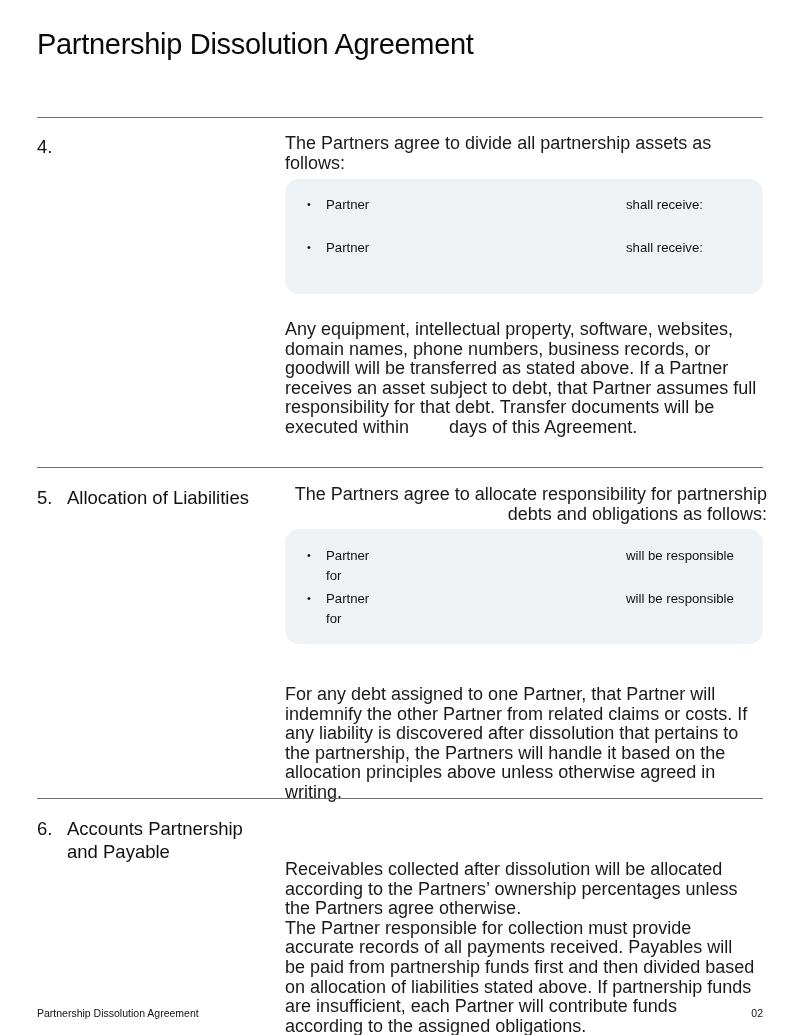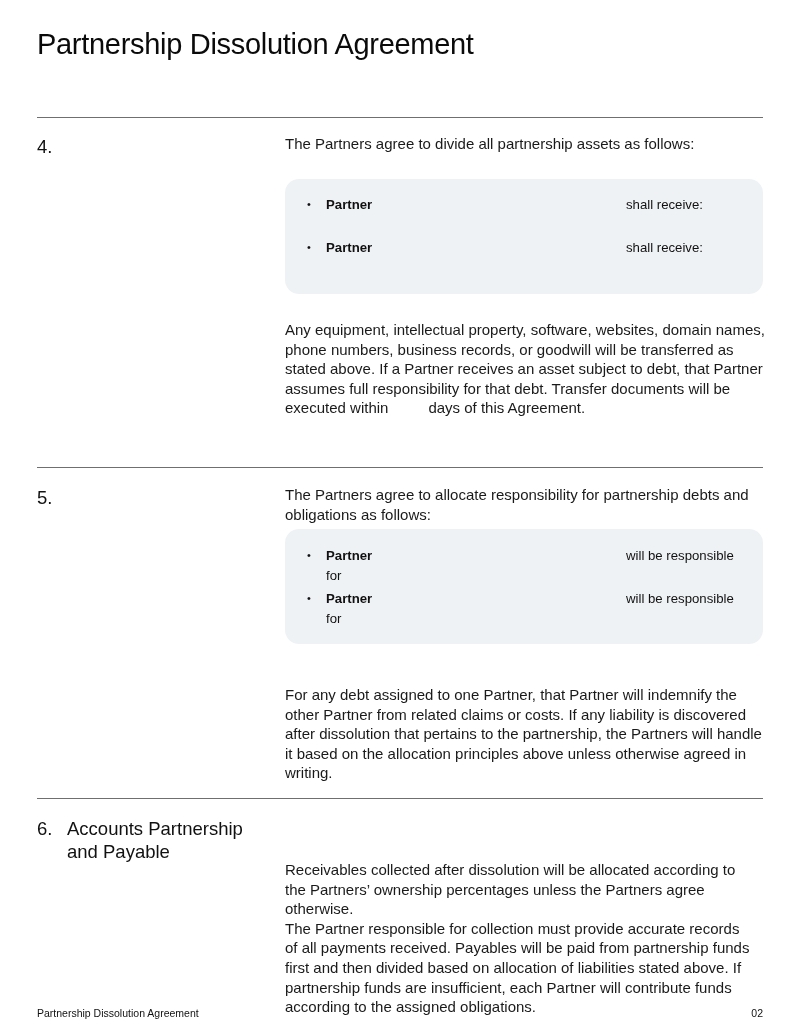--- a/index.html
+++ b/index.html
@@ -2,25 +2,25 @@
 <html><head>
 <meta charset="utf-8">
 <style>
   html, body { margin:0; padding:0; background:#ffffff; }
   body { width:800px; height:1035px; position:relative; font-family:"Liberation Sans", sans-serif; color:#111; overflow:hidden; }
   .title { position:absolute; left:37px; top:28px; margin:0; font-size:29px; font-weight:normal; letter-spacing:-0.3px; color:#0a0a0a; }
   .rule { position:absolute; left:37px; width:726px; height:1px; background:#6f6f6f; }
   .sec-head { position:absolute; left:37px; width:230px; font-size:18.5px; line-height:23px; color:#111; display:flex; }
   .sec-head .num { width:30px; flex:none; }
   .sec-head .lbl { flex:1; }
-  .body-text { position:absolute; left:285px; width:482px; font-size:15px; line-height:19.6px; color:#1a1a1a; margin:0; }
+  .body-text { position:absolute; left:285px; width:482px; font-size:18px; line-height:19.6px; color:#1a1a1a; margin:0; }
   .box { position:absolute; left:285px; width:478px; background:#eff2f5; border-radius:14px; }
   .bullet { position:absolute; left:22px; font-size:13.2px; line-height:19.6px; }
   .bullet .dot { position:absolute; left:0; top:0; font-size:11px; }
-  .bullet .a { position:absolute; left:19px; top:0; white-space:nowrap;font-weight:bold; }
+  .bullet .a { position:absolute; left:19px; top:0; white-space:nowrap; }
   .bullet .b { position:absolute; left:319px; top:0; white-space:nowrap;text-align:center; }
   .bullet .c { position:absolute; left:19px; top:19.6px; white-space:nowrap; }
   .footer { position:absolute; top:1007px; font-size:10.5px; color:#111; }
 </style>
 </head>
 <body>
 
 <h1 class="title">Partnership Dissolution Agreement</h1>
 
 <div class="rule" style="top:117px;"></div>
@@ -38,22 +38,23 @@
     <span class="dot">•</span>
     <span class="a">Partner</span>
     <span class="b">shall receive:</span>
   </div>
 </div>
 <p class="body-text" style="top:320px;"><span>Any equipment, intellectual property, software, websites, domain names, phone numbers, business records, or goodwill will be transferred as stated above. If a Partner receives an asset subject to debt, that Partner assumes full responsibility for that debt. Transfer documents will be executed within</span><span style="display:inline-block;width:40px;"></span><span>days of this Agreement.</span></p>
 
 <div class="rule" style="top:467px;"></div>
 <div class="sec-head" style="top:486px;">
   <span class="num">5.</span>
+  <span class="lbl">Allocation of Liabilities</span>
 </div>
-<p class="body-text" style="top:485px;">The Partners agree to allocate responsibility for partnership debts and obligations as follows:</p>
+<p class="body-text" style="top:485px;text-align:right;">The Partners agree to allocate responsibility for partnership debts and obligations as follows:</p>
 <div class="box" style="top:529px; height:115px;">
   <div class="bullet" style="top:17px;">
     <span class="dot">•</span>
     <span class="a">Partner</span>
     <span class="b">will be responsible</span>
     <span class="c">for</span>
   </div>
   <div class="bullet" style="top:60px;">
     <span class="dot">•</span>
     <span class="a">Partner</span>

